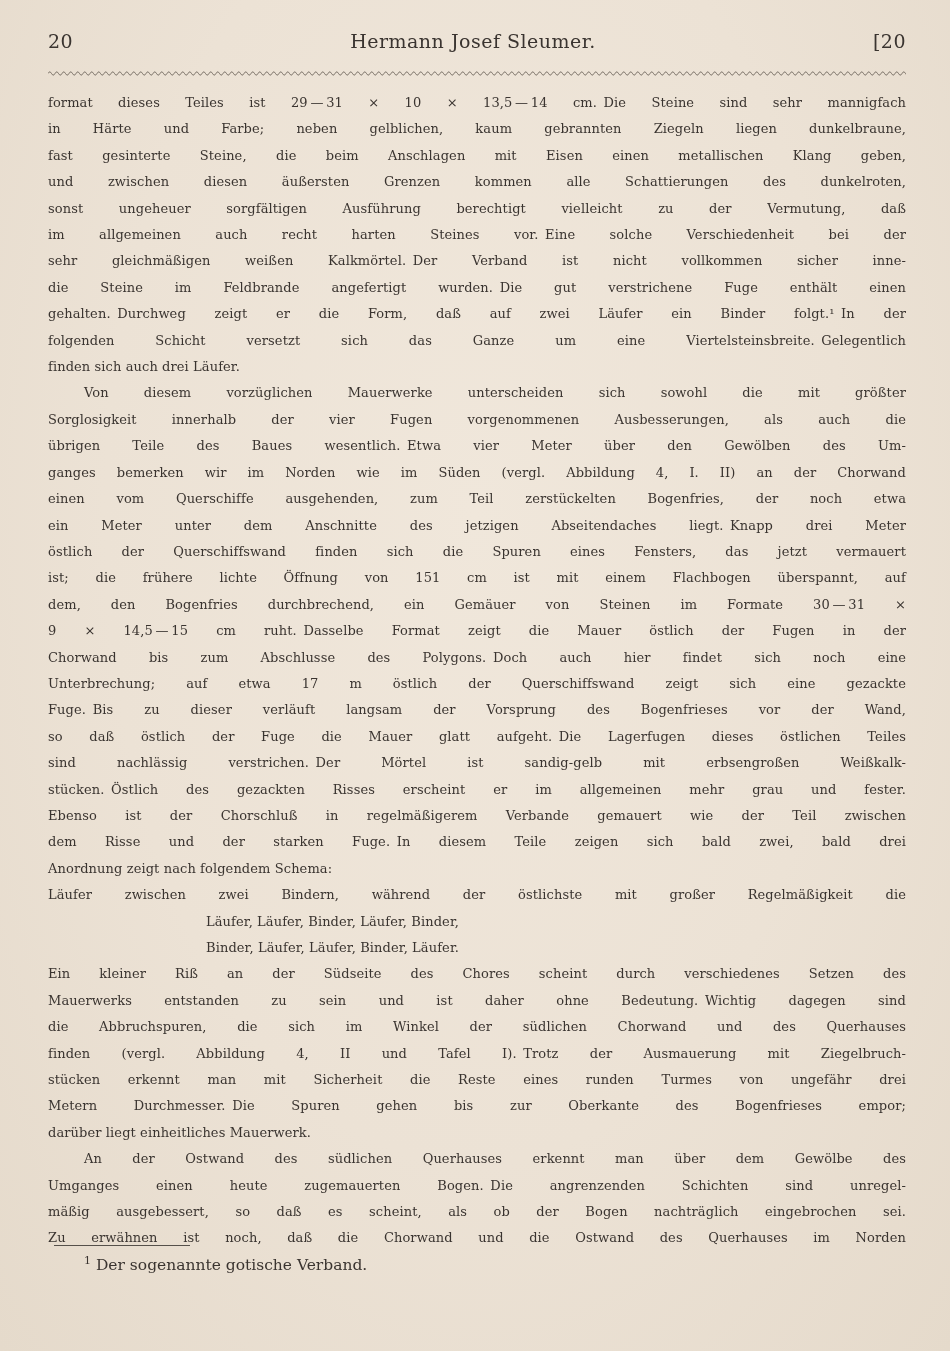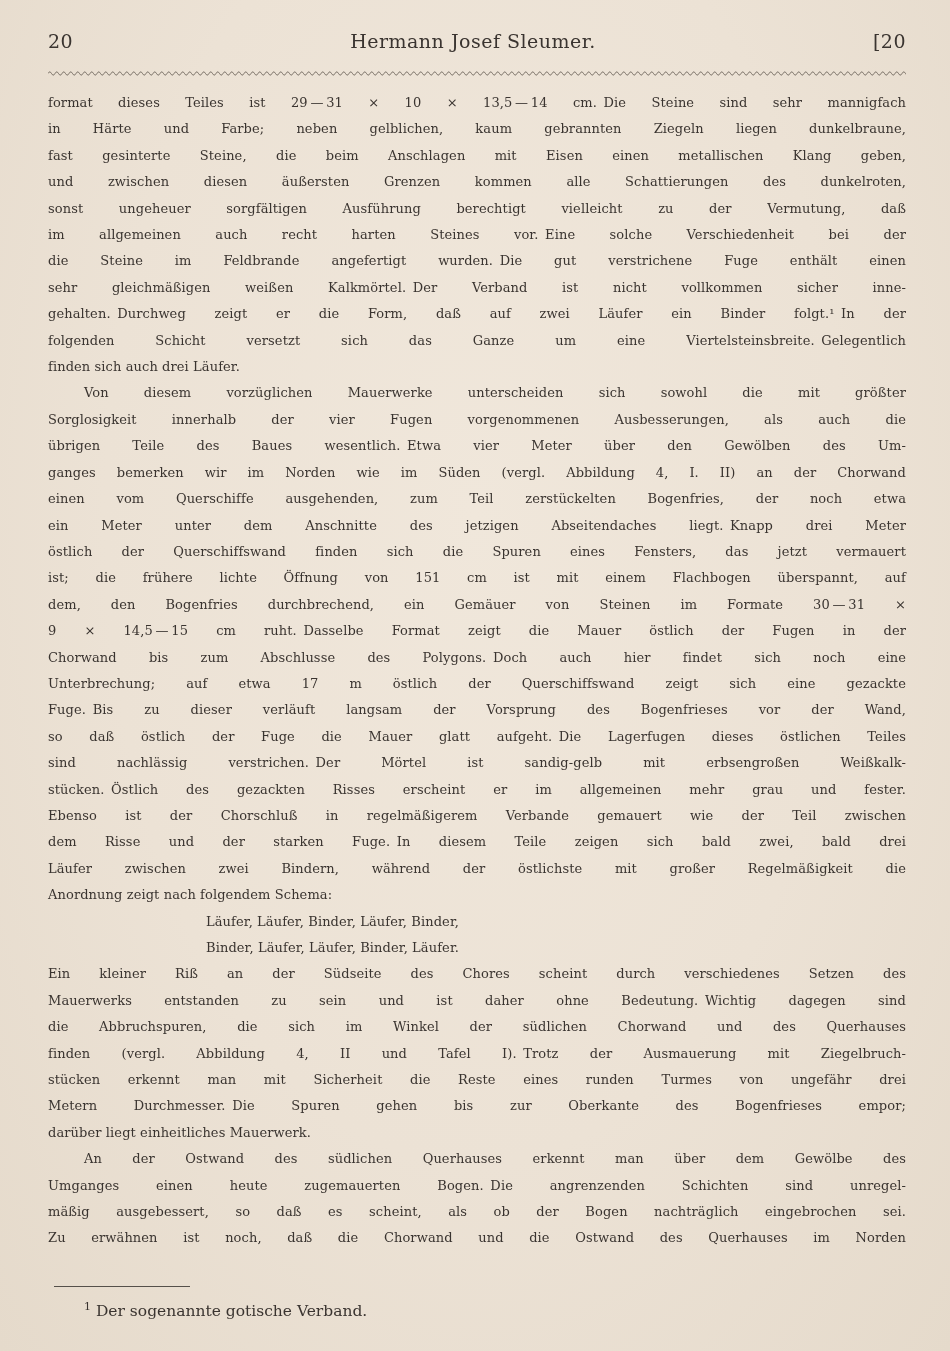--- a/index.html
+++ b/index.html
@@ -22,21 +22,21 @@
     font-size:13px;line-height:26.4px;
   }
   .line{
     text-align:justify;text-align-last:justify;
     white-space:normal;letter-spacing:0.1px;
   }
   .line.end{text-align-last:left;}
   .line.indent{text-indent:36px;}
   .line.schema{text-align:left;text-align-last:left;padding-left:158px;}
   .footnote{
-    position:absolute;top:1286px;left:0;width:858px;font-size:15.5px;line-height:32px;
+    position:absolute;top:1245px;left:0;width:858px;font-size:15.5px;line-height:22px;
   }
   .footnote-rule{width:136px;height:0;border-top:1.2px solid #55504a;margin-left:6px;}
   .footnote-line{margin-top:4px;padding-left:36px;}
   .footnote-line sup{font-size:11px;}
 </style>
 </head>
 <body>
 
 <div class="page">
 
@@ -50,22 +50,22 @@
     <path id="wave-path" d="M0 5.5 q1.75 -3.2 3.5 0 q1.75 3.2 3.5 0 q1.75 -3.2 3.5 0 q1.75 3.2 3.5 0 q1.75 -3.2 3.5 0 q1.75 3.2 3.5 0 q1.75 -3.2 3.5 0 q1.75 3.2 3.5 0 q1.75 -3.2 3.5 0 q1.75 3.2 3.5 0 q1.75 -3.2 3.5 0 q1.75 3.2 3.5 0 q1.75 -3.2 3.5 0 q1.75 3.2 3.5 0 q1.75 -3.2 3.5 0 q1.75 3.2 3.5 0 q1.75 -3.2 3.5 0 q1.75 3.2 3.5 0 q1.75 -3.2 3.5 0 q1.75 3.2 3.5 0 q1.75 -3.2 3.5 0 q1.75 3.2 3.5 0 q1.75 -3.2 3.5 0 q1.75 3.2 3.5 0 q1.75 -3.2 3.5 0 q1.75 3.2 3.5 0 q1.75 -3.2 3.5 0 q1.75 3.2 3.5 0 q1.75 -3.2 3.5 0 q1.75 3.2 3.5 0 q1.75 -3.2 3.5 0 q1.75 3.2 3.5 0 q1.75 -3.2 3.5 0 q1.75 3.2 3.5 0 q1.75 -3.2 3.5 0 q1.75 3.2 3.5 0 q1.75 -3.2 3.5 0 q1.75 3.2 3.5 0 q1.75 -3.2 3.5 0 q1.75 3.2 3.5 0 q1.75 -3.2 3.5 0 q1.75 3.2 3.5 0 q1.75 -3.2 3.5 0 q1.75 3.2 3.5 0 q1.75 -3.2 3.5 0 q1.75 3.2 3.5 0 q1.75 -3.2 3.5 0 q1.75 3.2 3.5 0 q1.75 -3.2 3.5 0 q1.75 3.2 3.5 0 q1.75 -3.2 3.5 0 q1.75 3.2 3.5 0 q1.75 -3.2 3.5 0 q1.75 3.2 3.5 0 q1.75 -3.2 3.5 0 q1.75 3.2 3.5 0 q1.75 -3.2 3.5 0 q1.75 3.2 3.5 0 q1.75 -3.2 3.5 0 q1.75 3.2 3.5 0 q1.75 -3.2 3.5 0 q1.75 3.2 3.5 0 q1.75 -3.2 3.5 0 q1.75 3.2 3.5 0 q1.75 -3.2 3.5 0 q1.75 3.2 3.5 0 q1.75 -3.2 3.5 0 q1.75 3.2 3.5 0 q1.75 -3.2 3.5 0 q1.75 3.2 3.5 0 q1.75 -3.2 3.5 0 q1.75 3.2 3.5 0 q1.75 -3.2 3.5 0 q1.75 3.2 3.5 0 q1.75 -3.2 3.5 0 q1.75 3.2 3.5 0 q1.75 -3.2 3.5 0 q1.75 3.2 3.5 0 q1.75 -3.2 3.5 0 q1.75 3.2 3.5 0 q1.75 -3.2 3.5 0 q1.75 3.2 3.5 0 q1.75 -3.2 3.5 0 q1.75 3.2 3.5 0 q1.75 -3.2 3.5 0 q1.75 3.2 3.5 0 q1.75 -3.2 3.5 0 q1.75 3.2 3.5 0 q1.75 -3.2 3.5 0 q1.75 3.2 3.5 0 q1.75 -3.2 3.5 0 q1.75 3.2 3.5 0 q1.75 -3.2 3.5 0 q1.75 3.2 3.5 0 q1.75 -3.2 3.5 0 q1.75 3.2 3.5 0 q1.75 -3.2 3.5 0 q1.75 3.2 3.5 0 q1.75 -3.2 3.5 0 q1.75 3.2 3.5 0 q1.75 -3.2 3.5 0 q1.75 3.2 3.5 0 q1.75 -3.2 3.5 0 q1.75 3.2 3.5 0 q1.75 -3.2 3.5 0 q1.75 3.2 3.5 0 q1.75 -3.2 3.5 0 q1.75 3.2 3.5 0 q1.75 -3.2 3.5 0 q1.75 3.2 3.5 0 q1.75 -3.2 3.5 0 q1.75 3.2 3.5 0 q1.75 -3.2 3.5 0 q1.75 3.2 3.5 0 q1.75 -3.2 3.5 0 q1.75 3.2 3.5 0 q1.75 -3.2 3.5 0 q1.75 3.2 3.5 0 q1.75 -3.2 3.5 0 q1.75 3.2 3.5 0 q1.75 -3.2 3.5 0 q1.75 3.2 3.5 0 q1.75 -3.2 3.5 0 q1.75 3.2 3.5 0 q1.75 -3.2 3.5 0 q1.75 3.2 3.5 0 q1.75 -3.2 3.5 0 q1.75 3.2 3.5 0 q1.75 -3.2 3.5 0 q1.75 3.2 3.5 0 q1.75 -3.2 3.5 0 q1.75 3.2 3.5 0 q1.75 -3.2 3.5 0 q1.75 3.2 3.5 0 q1.75 -3.2 3.5 0 q1.75 3.2 3.5 0 q1.75 -3.2 3.5 0 q1.75 3.2 3.5 0 q1.75 -3.2 3.5 0 q1.75 3.2 3.5 0 q1.75 -3.2 3.5 0 q1.75 3.2 3.5 0 q1.75 -3.2 3.5 0 q1.75 3.2 3.5 0 q1.75 -3.2 3.5 0 q1.75 3.2 3.5 0 q1.75 -3.2 3.5 0 q1.75 3.2 3.5 0 q1.75 -3.2 3.5 0 q1.75 3.2 3.5 0 q1.75 -3.2 3.5 0 q1.75 3.2 3.5 0 q1.75 -3.2 3.5 0 q1.75 3.2 3.5 0 q1.75 -3.2 3.5 0 q1.75 3.2 3.5 0 q1.75 -3.2 3.5 0 q1.75 3.2 3.5 0 q1.75 -3.2 3.5 0 q1.75 3.2 3.5 0 q1.75 -3.2 3.5 0 q1.75 3.2 3.5 0 q1.75 -3.2 3.5 0 q1.75 3.2 3.5 0 q1.75 -3.2 3.5 0 q1.75 3.2 3.5 0 q1.75 -3.2 3.5 0 q1.75 3.2 3.5 0 q1.75 -3.2 3.5 0 q1.75 3.2 3.5 0 q1.75 -3.2 3.5 0 q1.75 3.2 3.5 0 q1.75 -3.2 3.5 0 q1.75 3.2 3.5 0 q1.75 -3.2 3.5 0 q1.75 3.2 3.5 0 q1.75 -3.2 3.5 0 q1.75 3.2 3.5 0 q1.75 -3.2 3.5 0 q1.75 3.2 3.5 0 q1.75 -3.2 3.5 0 q1.75 3.2 3.5 0 q1.75 -3.2 3.5 0 q1.75 3.2 3.5 0 q1.75 -3.2 3.5 0 q1.75 3.2 3.5 0 q1.75 -3.2 3.5 0 q1.75 3.2 3.5 0 q1.75 -3.2 3.5 0 q1.75 3.2 3.5 0 q1.75 -3.2 3.5 0 q1.75 3.2 3.5 0 q1.75 -3.2 3.5 0 q1.75 3.2 3.5 0 q1.75 -3.2 3.5 0 q1.75 3.2 3.5 0 q1.75 -3.2 3.5 0 q1.75 3.2 3.5 0 q1.75 -3.2 3.5 0 q1.75 3.2 3.5 0 q1.75 -3.2 3.5 0 q1.75 3.2 3.5 0 q1.75 -3.2 3.5 0 q1.75 3.2 3.5 0 q1.75 -3.2 3.5 0 q1.75 3.2 3.5 0 q1.75 -3.2 3.5 0 q1.75 3.2 3.5 0 q1.75 -3.2 3.5 0 q1.75 3.2 3.5 0 q1.75 -3.2 3.5 0 q1.75 3.2 3.5 0 q1.75 -3.2 3.5 0 q1.75 3.2 3.5 0 q1.75 -3.2 3.5 0 q1.75 3.2 3.5 0 q1.75 -3.2 3.5 0 q1.75 3.2 3.5 0 q1.75 -3.2 3.5 0 q1.75 3.2 3.5 0 q1.75 -3.2 3.5 0 q1.75 3.2 3.5 0 q1.75 -3.2 3.5 0 q1.75 3.2 3.5 0 q1.75 -3.2 3.5 0 q1.75 3.2 3.5 0 q1.75 -3.2 3.5 0 q1.75 3.2 3.5 0 q1.75 -3.2 3.5 0 q1.75 3.2 3.5 0 q1.75 -3.2 3.5 0 q1.75 3.2 3.5 0 q1.75 -3.2 3.5 0 q1.75 3.2 3.5 0 q1.75 -3.2 3.5 0 q1.75 3.2 3.5 0 q1.75 -3.2 3.5 0 q1.75 3.2 3.5 0 q1.75 -3.2 3.5 0 q1.75 3.2 3.5 0 q1.75 -3.2 3.5 0 q1.75 3.2 3.5 0 q1.75 -3.2 3.5 0 q1.75 3.2 3.5 0 q1.75 -3.2 3.5 0 q1.75 3.2 3.5 0" fill="none" stroke="#756c62" stroke-width="1"></path>
   </svg>
 
   <div class="body-text">
       <div class="line">format dieses Teiles ist 29 — 31 × 10 × 13,5 — 14 cm. Die Steine sind sehr mannigfach</div>
       <div class="line">in Härte und Farbe; neben gelblichen, kaum gebrannten Ziegeln liegen dunkelbraune,</div>
       <div class="line">fast gesinterte Steine, die beim Anschlagen mit Eisen einen metallischen Klang geben,</div>
       <div class="line">und zwischen diesen äußersten Grenzen kommen alle Schattierungen des dunkelroten,</div>
       <div class="line">sonst ungeheuer sorgfältigen Ausführung berechtigt vielleicht zu der Vermutung, daß</div>
       <div class="line">im allgemeinen auch recht harten Steines vor. Eine solche Verschiedenheit bei der</div>
+      <div class="line">sehr gleichmäßigen weißen Kalkmörtel. Der Verband ist nicht vollkommen sicher inne-</div>
       <div class="line">die Steine im Feldbrande angefertigt wurden. Die gut verstrichene Fuge enthält einen</div>
-      <div class="line">sehr gleichmäßigen weißen Kalkmörtel. Der Verband ist nicht vollkommen sicher inne-</div>
       <div class="line">gehalten. Durchweg zeigt er die Form, daß auf zwei Läufer ein Binder folgt.¹ In der</div>
       <div class="line">folgenden Schicht versetzt sich das Ganze um eine Viertelsteinsbreite. Gelegentlich</div>
       <div class="line end">finden sich auch drei Läufer.</div>
       <div class="line indent">Von diesem vorzüglichen Mauerwerke unterscheiden sich sowohl die mit größter</div>
       <div class="line">Sorglosigkeit innerhalb der vier Fugen vorgenommenen Ausbesserungen, als auch die</div>
       <div class="line">übrigen Teile des Baues wesentlich. Etwa vier Meter über den Gewölben des Um-</div>
       <div class="line">ganges bemerken wir im Norden wie im Süden (vergl. Abbildung 4, I. II) an der Chorwand</div>
       <div class="line">einen vom Querschiffe ausgehenden, zum Teil zerstückelten Bogenfries, der noch etwa</div>
       <div class="line">ein Meter unter dem Anschnitte des jetzigen Abseitendaches liegt. Knapp drei Meter</div>
       <div class="line">östlich der Querschiffswand finden sich die Spuren eines Fensters, das jetzt vermauert</div>
@@ -73,22 +73,22 @@
       <div class="line">dem, den Bogenfries durchbrechend, ein Gemäuer von Steinen im Formate 30 — 31 ×</div>
       <div class="line">9 × 14,5 — 15 cm ruht. Dasselbe Format zeigt die Mauer östlich der Fugen in der</div>
       <div class="line">Chorwand bis zum Abschlusse des Polygons. Doch auch hier findet sich noch eine</div>
       <div class="line">Unterbrechung; auf etwa 17 m östlich der Querschiffswand zeigt sich eine gezackte</div>
       <div class="line">Fuge. Bis zu dieser verläuft langsam der Vorsprung des Bogenfrieses vor der Wand,</div>
       <div class="line">so daß östlich der Fuge die Mauer glatt aufgeht. Die Lagerfugen dieses östlichen Teiles</div>
       <div class="line">sind nachlässig verstrichen. Der Mörtel ist sandig-gelb mit erbsengroßen Weißkalk-</div>
       <div class="line">stücken. Östlich des gezackten Risses erscheint er im allgemeinen mehr grau und fester.</div>
       <div class="line">Ebenso ist der Chorschluß in regelmäßigerem Verbande gemauert wie der Teil zwischen</div>
       <div class="line">dem Risse und der starken Fuge. In diesem Teile zeigen sich bald zwei, bald drei</div>
+      <div class="line end">Anordnung zeigt nach folgendem Schema:</div>
       <div class="line">Läufer zwischen zwei Bindern, während der östlichste mit großer Regelmäßigkeit die</div>
-      <div class="line end">Anordnung zeigt nach folgendem Schema:</div>
       <div class="line schema">Läufer, Läufer, Binder, Läufer, Binder,</div>
       <div class="line schema">Binder, Läufer, Läufer, Binder, Läufer.</div>
       <div class="line">Ein kleiner Riß an der Südseite des Chores scheint durch verschiedenes Setzen des</div>
       <div class="line">Mauerwerks entstanden zu sein und ist daher ohne Bedeutung. Wichtig dagegen sind</div>
       <div class="line">die Abbruchspuren, die sich im Winkel der südlichen Chorwand und des Querhauses</div>
       <div class="line">finden (vergl. Abbildung 4, II und Tafel I). Trotz der Ausmauerung mit Ziegelbruch-</div>
       <div class="line">stücken erkennt man mit Sicherheit die Reste eines runden Turmes von ungefähr drei</div>
       <div class="line">Metern Durchmesser. Die Spuren gehen bis zur Oberkante des Bogenfrieses empor;</div>
       <div class="line end">darüber liegt einheitliches Mauerwerk.</div>
       <div class="line indent">An der Ostwand des südlichen Querhauses erkennt man über dem Gewölbe des</div>

